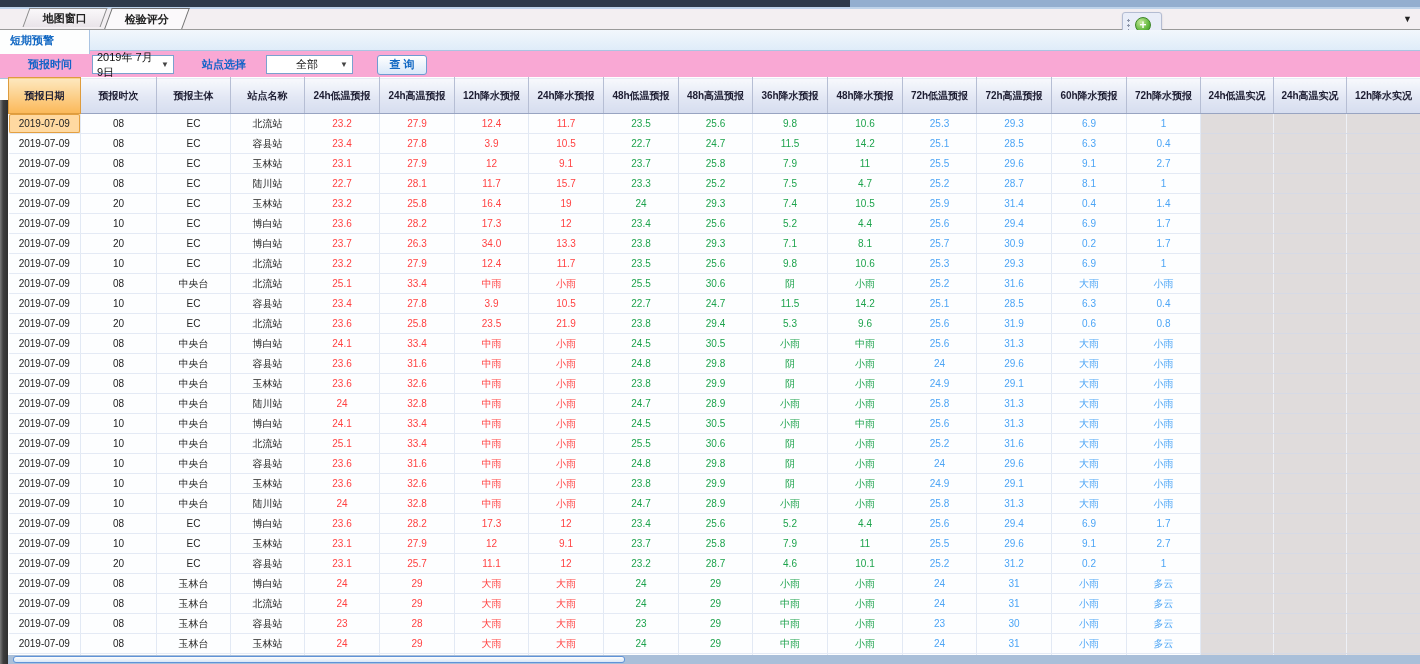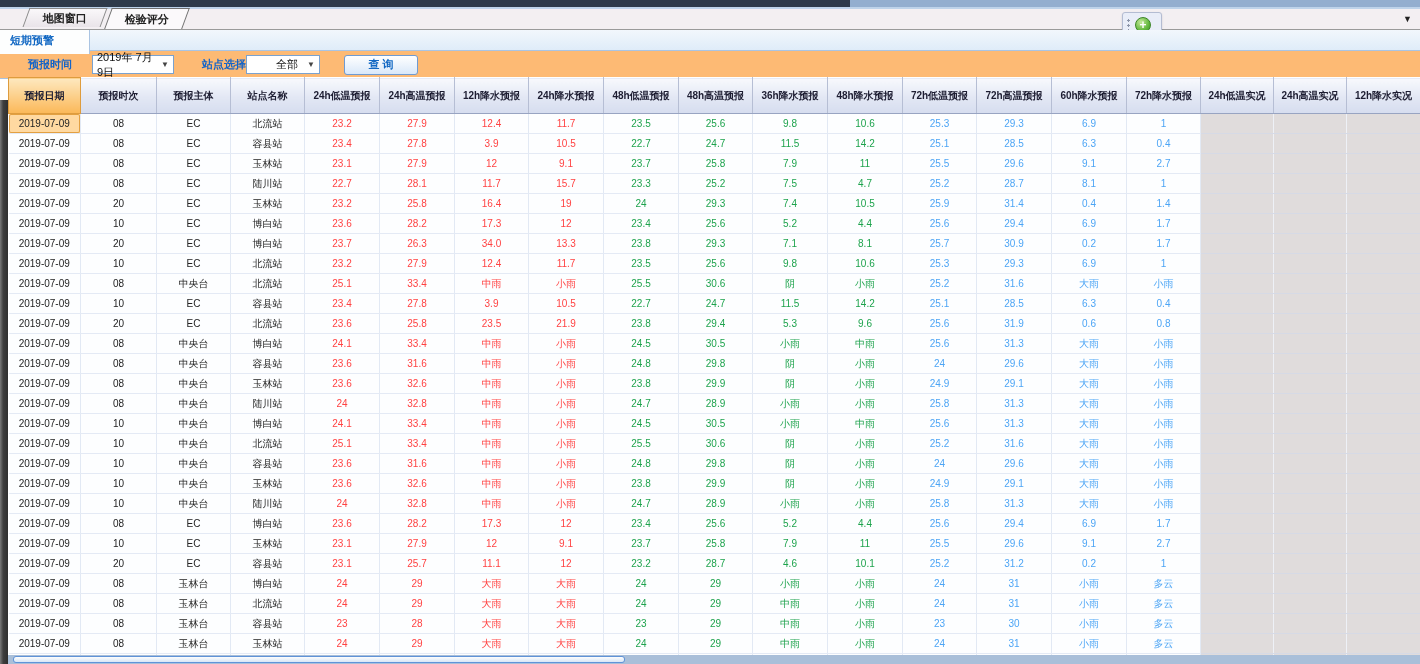--- a/index.html
+++ b/index.html
@@ -28,30 +28,30 @@
         background:radial-gradient(circle at 35% 30%, #c4e89a, #63b83e 60%, #3f8f27);
         border:1px solid #3c8526; color:#fff; font-size:12px; font-weight:bold; line-height:14px; text-align:center; }
   .win-caret { position:absolute; right:8px; top:5px; font-size:9px; color:#222; }
 
   
   .subtabstrip { height:21px; background:linear-gradient(#f2f7fc,#dfecf9); border-bottom:1px solid #aac4e2; position:relative; }
   .subtab { position:absolute; left:0; top:0; width:90px; height:24px; background:#fdfefe;
         border-right:1px solid #aac4e2; color:#1268c3; font-weight:bold; font-size:11px; line-height:21px; padding-left:10px; }
 
   
-  .filterbar { height:28px; background:#fdba74; border-bottom:1px solid #a9c2de; display:flex; align-items:center; }
+  .filterbar { height:28px; background:#f9a8d4; border-bottom:1px solid #a9c2de; display:flex; align-items:center; }
   .flabel { color:#1464c8; font-weight:bold; font-size:11px; }
   .lbl-time { margin-left:28px; }
   .combo { background:#fff; border:1px solid #7aa2cf; height:19px; font-size:11px; color:#111;
         display:flex; align-items:center; justify-content:space-between; padding:0 4px; }
   .combo .caret { font-size:8px; color:#444; margin-left:4px; }
   .combo-date { width:82px; margin-left:20px; }
   .lbl-station { margin-left:28px; }
-  .combo-station { width:74px; margin-left:0;padding-left:29px; }
-  .querybtn { margin-left:24px; width:74px; height:20px; border:1px solid #6f9bd2; border-radius:3px;
+  .combo-station { width:87px; margin-left:20px;padding-left:29px; }
+  .querybtn { margin-left:24px; width:50px; height:20px; border:1px solid #6f9bd2; border-radius:3px;
         background:linear-gradient(#ffffff,#d9e8f9); color:#1268c3; font-weight:bold; font-size:11px; cursor:pointer; }
 
   
   .tablewrap { position:absolute; left:8px; top:77px; width:1412px; }
   table { border-collapse:collapse; table-layout:fixed; width:1412px; }
   th { height:36px; font-size:10px; font-weight:bold; color:#1d1d32; text-align:center;
         background:linear-gradient(#f8f9fd,#e2e7f4 55%,#d6ddef);
         border-right:1px solid #b6bed4; border-bottom:1px solid #98a4c2; border-top:1px solid #fff; overflow:hidden; white-space:nowrap; }
   th.first { background:linear-gradient(#fde8bf,#fbb858); border:1px solid #de9c3e; }
   td { height:20px; font-size:10px; text-align:center; background:#fdfeff;

